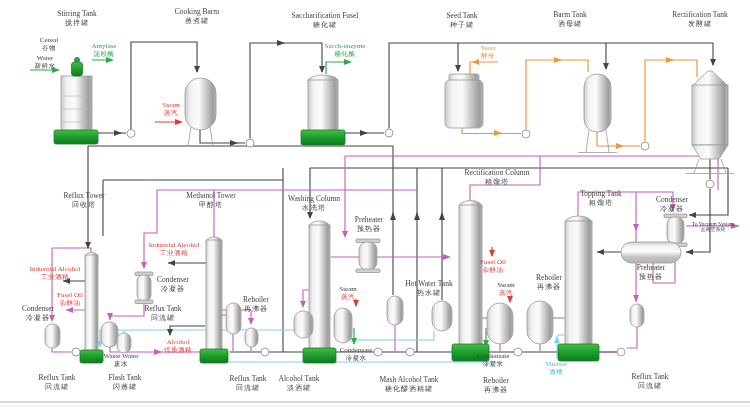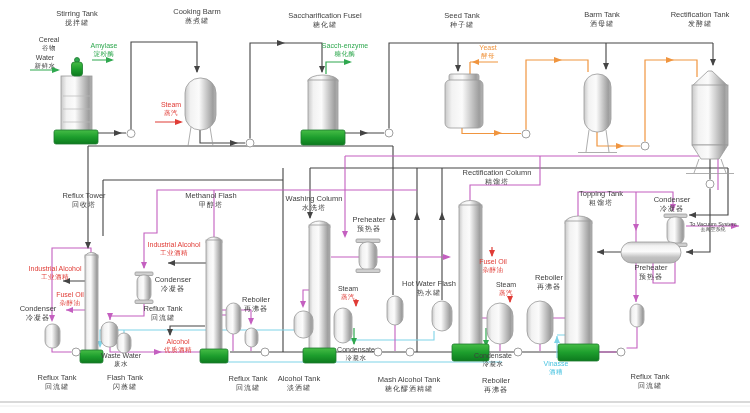--- a/index.html
+++ b/index.html
@@ -1,17 +1,17 @@
 <!DOCTYPE html>
 <html><head>
 <meta charset="utf-8">
 <style>
   html,body{margin:0;padding:0;background:#ffffff;}
   #stage{position:relative;width:750px;height:413px;background:#ffffff;overflow:hidden;
-         font-family:Liberation Sans, sans-serif;}
+         font-family:Liberation Serif, serif;}
   svg{position:absolute;left:0;top:0;}
   .lbl{position:absolute;transform:translateX(-50%);text-align:center;line-height:1.18;
        white-space:nowrap;color:#3f3f3f;}
   .lbl span{display:block;}
   .eq{font-size:7.5px;}
   .eq .zh{font-size:7px;letter-spacing:1px;}
   .st{font-size:7px;}
   .st .zh{font-size:6.5px;letter-spacing:0.5px;}
   .tiny{font-size:5.5px;}
   .tiny .zh{font-size:5px;letter-spacing:0;}
@@ -310,34 +310,34 @@
       <span class="zh">蒸煮罐</span>
     </div>
 <div class="lbl eq" style="left:325px;top:12px">
   <span class="en">Saccharification Fusel</span>
       <span class="zh">糖化罐</span>
     </div>
 <div class="lbl eq" style="left:462px;top:12px">
   <span class="en">Seed Tank</span>
       <span class="zh">种子罐</span>
     </div>
-<div class="lbl eq" style="left:602px;top:11px">
+<div class="lbl eq" style="left:570px;top:11px">
   <span class="en">Barm Tank</span>
       <span class="zh">酒母罐</span>
     </div>
 <div class="lbl eq" style="left:700px;top:11px">
   <span class="en">Rectification Tank</span>
       <span class="zh">发酵罐</span>
     </div>
 <div class="lbl eq" style="left:84px;top:192px">
   <span class="en">Reflux Tower</span>
       <span class="zh">回收塔</span>
     </div>
 <div class="lbl eq" style="left:211px;top:192px">
-  <span class="en">Methanol Flash</span>
+  <span class="en">Methanol Tower</span>
       <span class="zh">甲醇塔</span>
     </div>
 <div class="lbl eq" style="left:314px;top:195px">
   <span class="en">Washing Column</span>
       <span class="zh">水洗塔</span>
     </div>
 <div class="lbl eq" style="left:369px;top:216px">
   <span class="en">Preheater</span>
       <span class="zh">预热器</span>
     </div>
@@ -371,21 +371,21 @@
     </div>
 <div class="lbl eq" style="left:256px;top:296px">
   <span class="en">Reboiler</span>
       <span class="zh">再沸器</span>
     </div>
 <div class="lbl eq" style="left:549px;top:274px">
   <span class="en">Reboiler</span>
       <span class="zh">再沸器</span>
     </div>
 <div class="lbl eq" style="left:429px;top:280px">
-  <span class="en">Hot Water Flash</span>
+  <span class="en">Hot Water Tank</span>
       <span class="zh">热水罐</span>
     </div>
 <div class="lbl eq" style="left:57px;top:374px">
   <span class="en">Reflux Tank</span>
       <span class="zh">回流罐</span>
     </div>
 <div class="lbl eq" style="left:125px;top:374px">
   <span class="en">Flash Tank</span>
       <span class="zh">闪蒸罐</span>
     </div>

